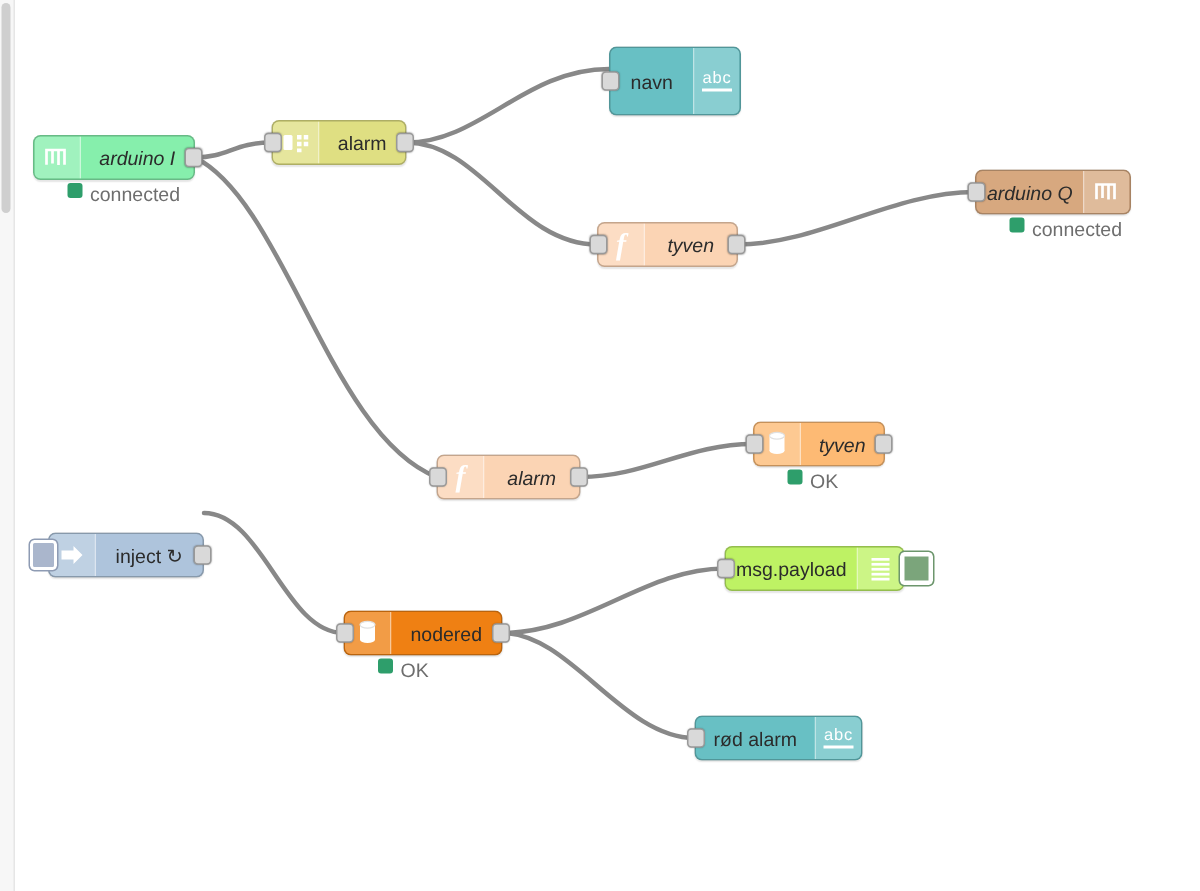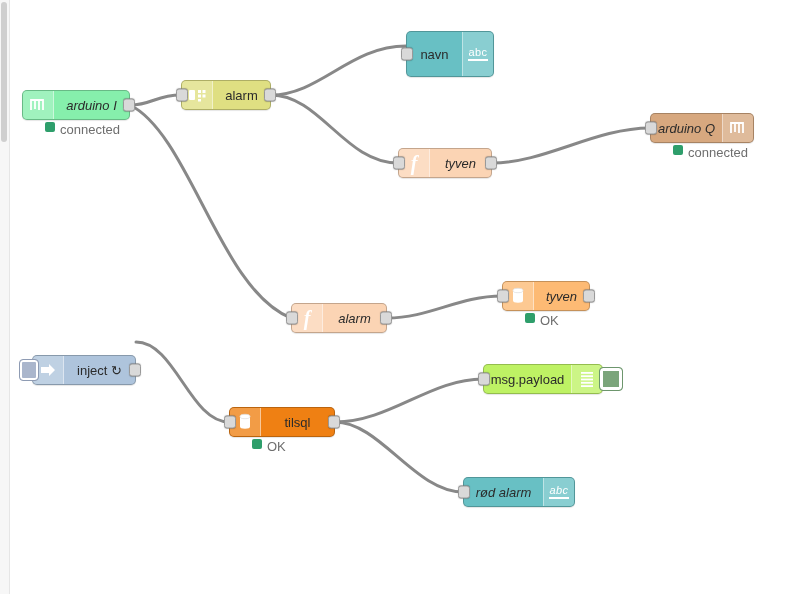--- a/index.html
+++ b/index.html
@@ -296,21 +296,21 @@
         <div class="icon-box">
           <span style="display: flex; align-items: center; justify-content: center;">
             <svg class="glyph" width="20" height="20" viewBox="0 0 20 20">
               <ellipse cx="10" cy="4.5" rx="5" ry="2.2" fill="#ffffff"></ellipse>
               <rect x="5" y="4.5" width="10" height="10" fill="#ffffff"></rect>
               <ellipse cx="10" cy="14.5" rx="5" ry="2.2" fill="#ffffff"></ellipse>
               <ellipse cx="10" cy="4.5" rx="5" ry="2.2" fill="none" stroke="#e0e0e0" stroke-width="0.8"></ellipse>
             </svg>
           </span>
         </div>
-        <div class="label">tilsql</div>
+        <div class="label">nodered</div>
         <div class="port in"></div>
         <div class="port out"></div>
         <div class="status">
           <span class="dot" style="background: rgb(46, 158, 107);"></span>
           <span>OK</span>
         </div>
       </div>
       <div class="node" style="left: 483px; top: 364px; width: 120px; height: 30px; background: #bef264;">
         <div class="label">msg.payload</div>
         <div class="icon-box right">
@@ -320,21 +320,21 @@
               <rect x="4" y="6.3" width="12" height="1.8" fill="#ffffff"></rect>
               <rect x="4" y="9.6" width="12" height="1.8" fill="#ffffff"></rect>
               <rect x="4" y="12.9" width="12" height="1.8" fill="#ffffff"></rect>
               <rect x="4" y="16.2" width="12" height="1.8" fill="#ffffff"></rect>
             </svg>
           </span>
         </div>
         <div class="port in"></div>
         <div class="debug-btn"></div>
       </div>
-      <div class="node" style="left: 463px; top: 477px; width: 112px; height: 30px; background: rgb(104, 192, 196); font-style: italic;">
+      <div class="node" style="left: 463px; top: 477px; width: 112px; height: 30px; background: rgb(104, 192, 196);">
         <div class="label">rød alarm</div>
         <div class="icon-box right">
           <span style="display: flex; align-items: center; justify-content: center;">
             <span class="abc">abc</span>
           </span>
         </div>
         <div class="port in"></div>
       </div>
     </div>
 

